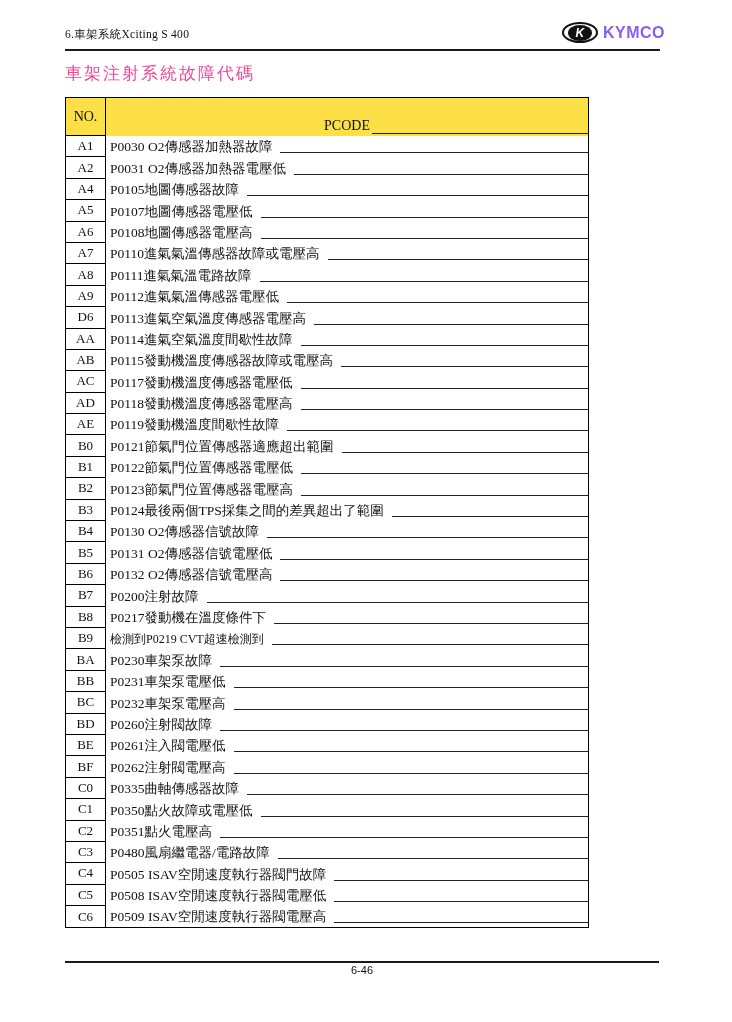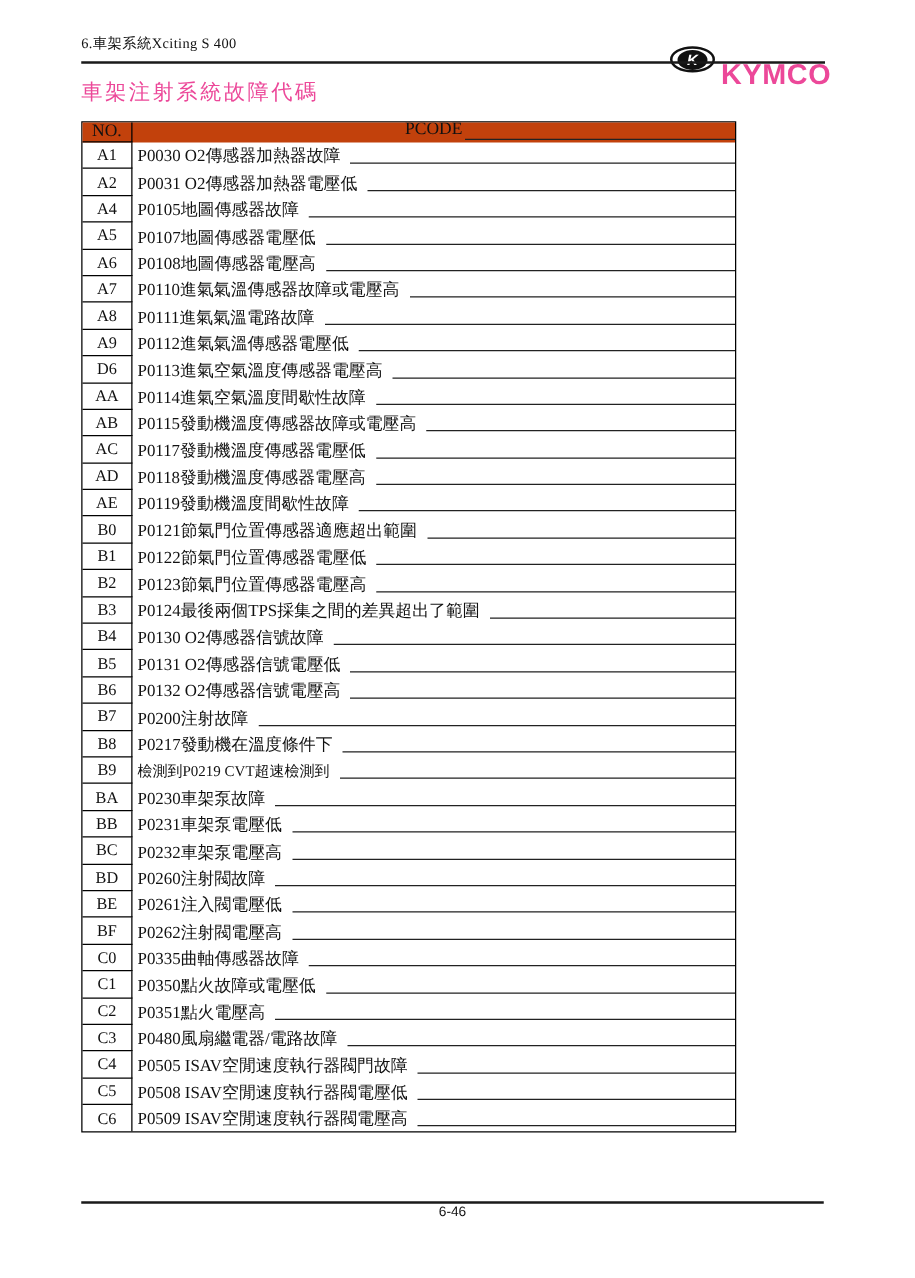--- a/index.html
+++ b/index.html
@@ -29,43 +29,43 @@
   }
   .logo-k {
     width:24px; height:16px; border-radius:50%;
     background:#111; color:#fff;
     display:flex; align-items:center; justify-content:center;
     font-family:"Liberation Sans","DejaVu Sans",sans-serif;
     font-weight:bold; font-style:italic; font-size:12px; line-height:1;
   }
   .brand-name {
     font-family:"Liberation Sans","DejaVu Sans",sans-serif;
-    font-weight:bold; font-size:23px; letter-spacing:0.5px; color:#ec4899;margin-top:24px;
+    font-weight:bold; font-size:16px; letter-spacing:0.5px; color:#8b5cf6;
   }
   .header-rule {
     position:absolute; left:65px; top:49px;
     width:595px; height:2px; background:#1a1a1a;
   }
 
   
   .page-title {
     position:absolute; left:65px; top:62px;
     font-size:17px; letter-spacing:2px; color:#ec4899;
   }
 
   
   .pcode-table {
     position:absolute; left:65px; top:97px;
     width:524px;
     border:1.5px solid #000;
     background:#fff;
   }
   .t-header {
-    display:flex; height:16px;
-    background:#c2410c;
+    display:flex; height:38px;
+    background:#fde047;
   }
   .t-header .no-h {
     width:40px;
     border-right:1px solid #000;
     border-bottom:1px solid #000;
     display:flex; align-items:center; justify-content:center;
     font-size:14px;
   }
   .t-header .pcode-h {
     flex:1; display:flex; align-items:flex-end; overflow:hidden;

